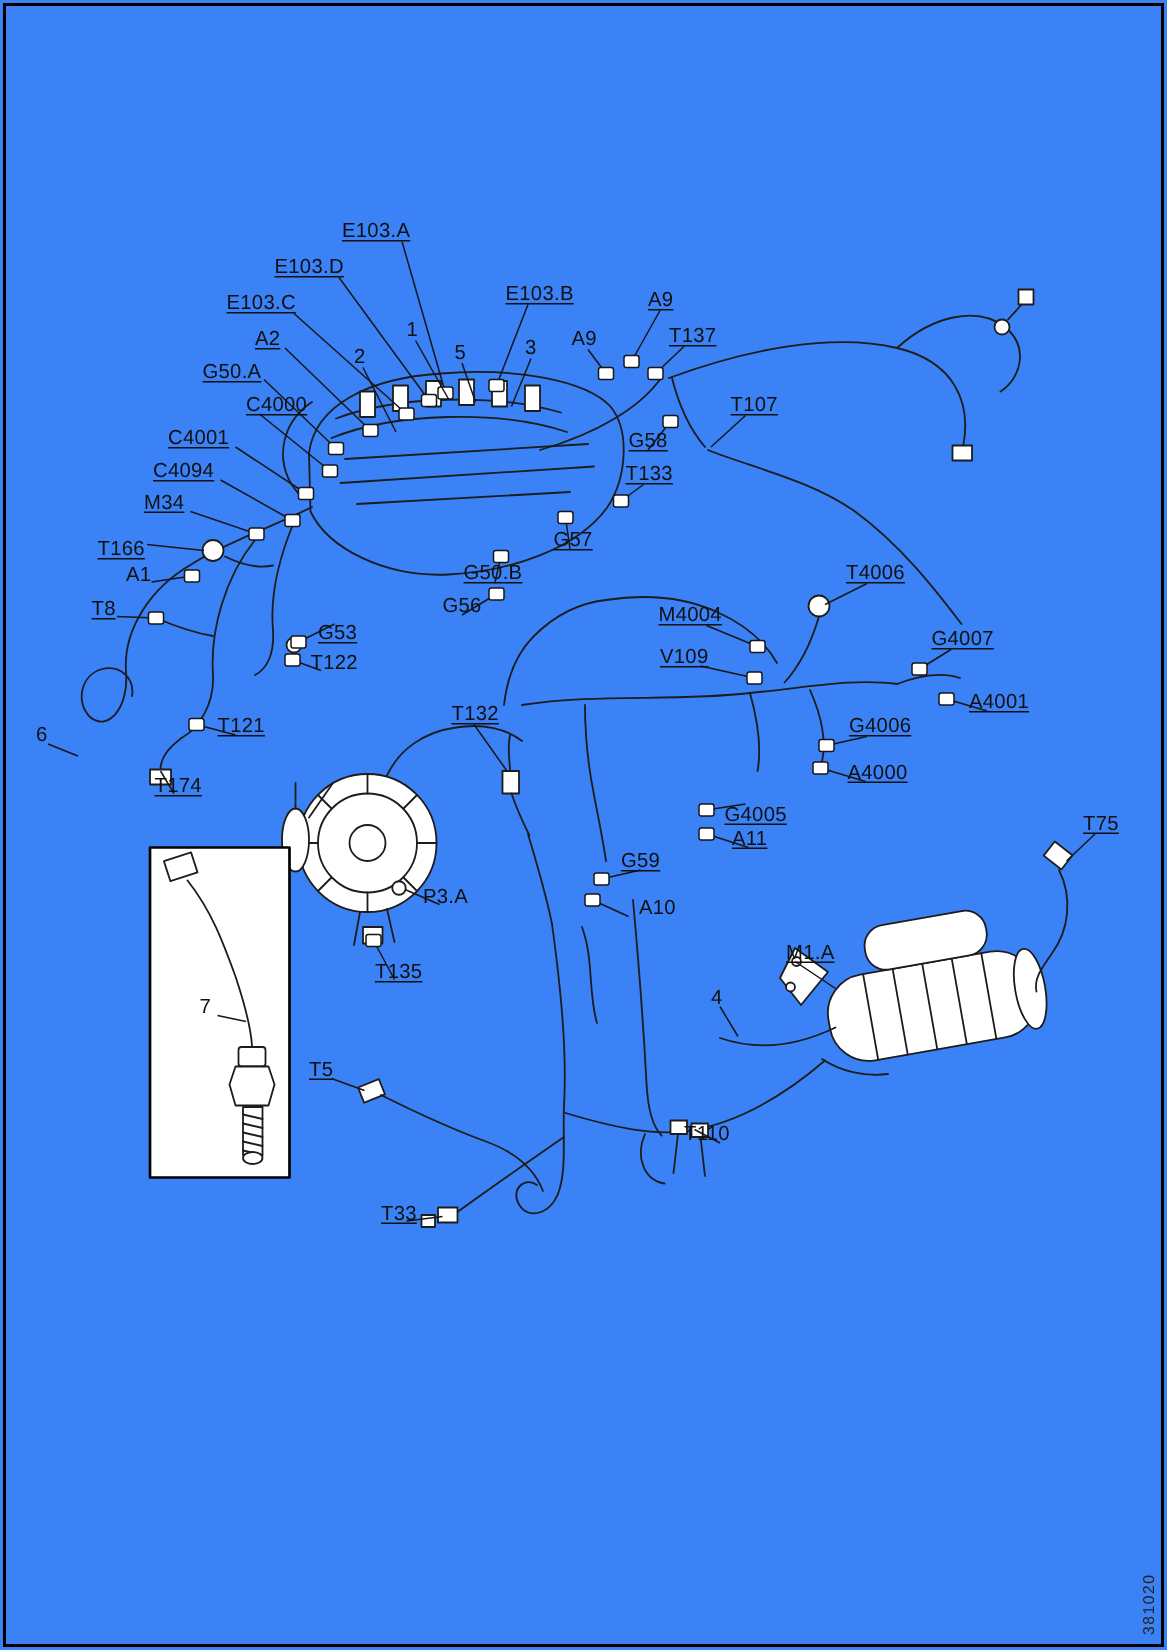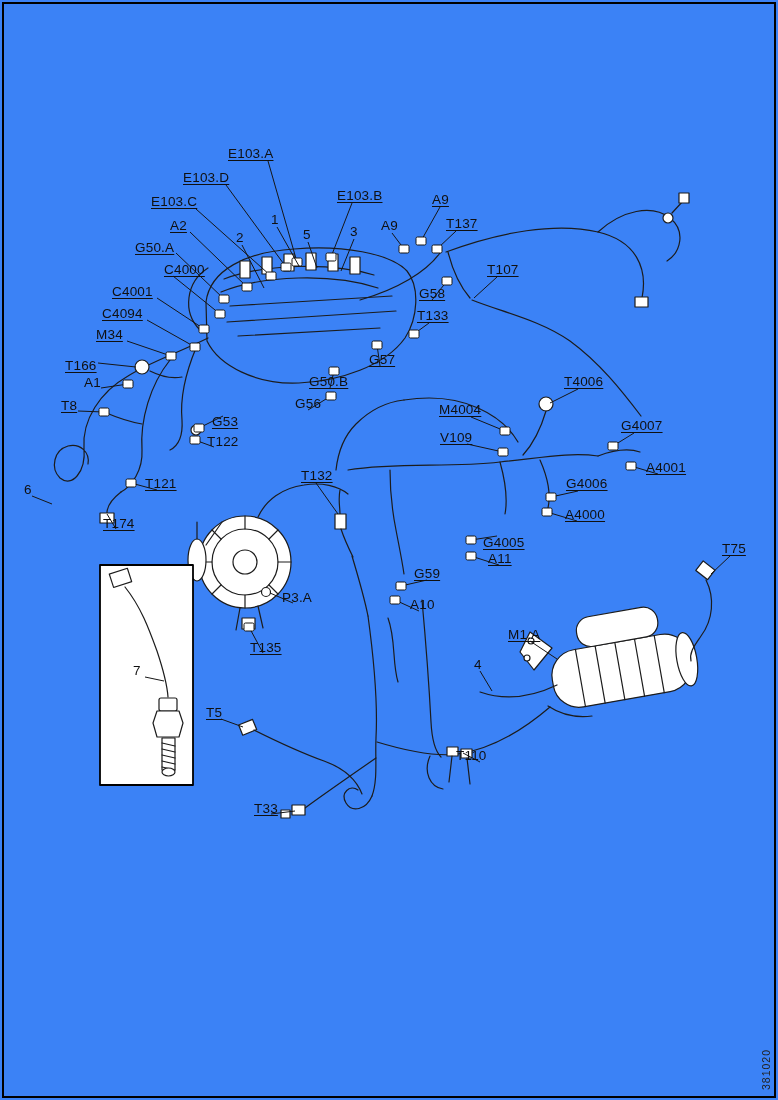--- a/index.html
+++ b/index.html
@@ -277,24 +277,24 @@
       <span class="callout u" style="left: 564px; top: 374px;">T4006</span>
       <span class="callout u" style="left: 439px; top: 402px;">M4004</span>
       <span class="callout u" style="left: 440px; top: 430px;">V109</span>
       <span class="callout u" style="left: 621px; top: 418px;">G4007</span>
       <span class="callout u" style="left: 646px; top: 460px;">A4001</span>
       <span class="callout u" style="left: 566px; top: 476px;">G4006</span>
       <span class="callout u" style="left: 565px; top: 507px;">A4000</span>
       <span class="callout u" style="left: 483px; top: 522px; margin-top: 13px;">G4005</span>
       <span class="callout u" style="left: 488px; top: 551px;">A11</span>
       <span class="callout u" style="left: 414px; top: 566px;">G59</span>
-      <span class="callout" style="left: 410px; top: 597px;">A10</span>
+      <span class="callout" style="left: 426px; top: 597px;">A10</span>
       <span class="callout" style="left: 282px; top: 590px;">P3.A</span>
       <span class="callout u" style="left: 250px; top: 640px;">T135</span>
-      <span class="callout u" style="left: 508px; top: 627px;">M1.A</span>
+      <span class="callout u" style="left: 524px; top: 627px;">M1.A</span>
       <span class="callout u" style="left: 722px; top: 541px;">T75</span>
       <span class="callout" style="left: 474px; top: 657px;">4</span>
       <span class="callout" style="left: 133px; top: 663px;">7</span>
       <span class="callout u" style="left: 206px; top: 705px;">T5</span>
       <span class="callout" style="left: 456px; top: 748px;">T110</span>
       <span class="callout u" style="left: 254px; top: 801px;">T33</span>
     </div>
 
   <div class="figure-code">381020</div>
 </div>

